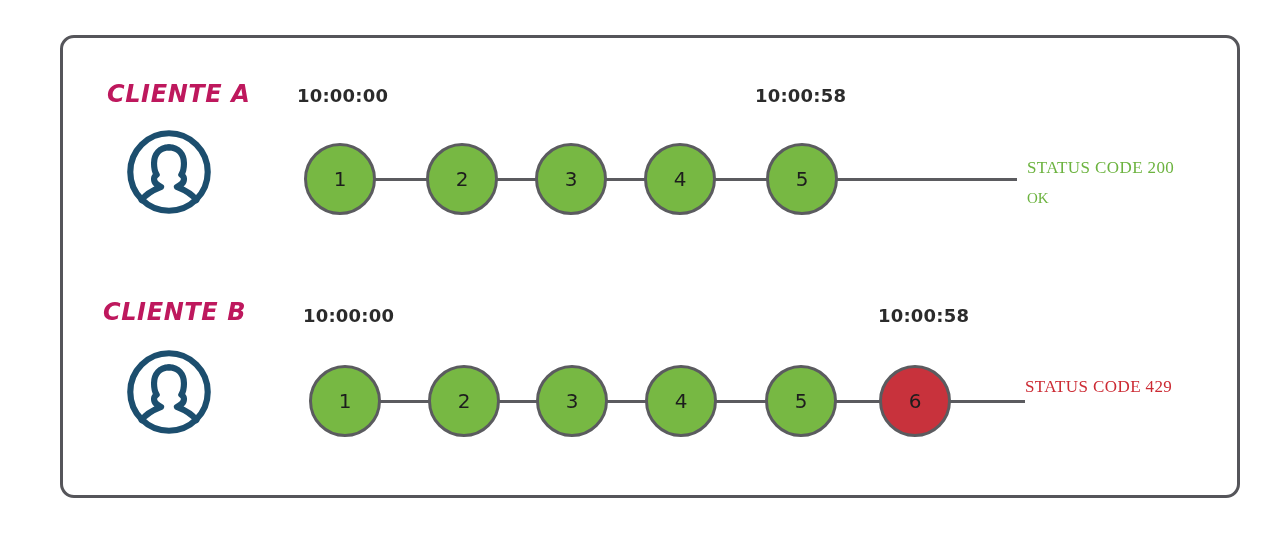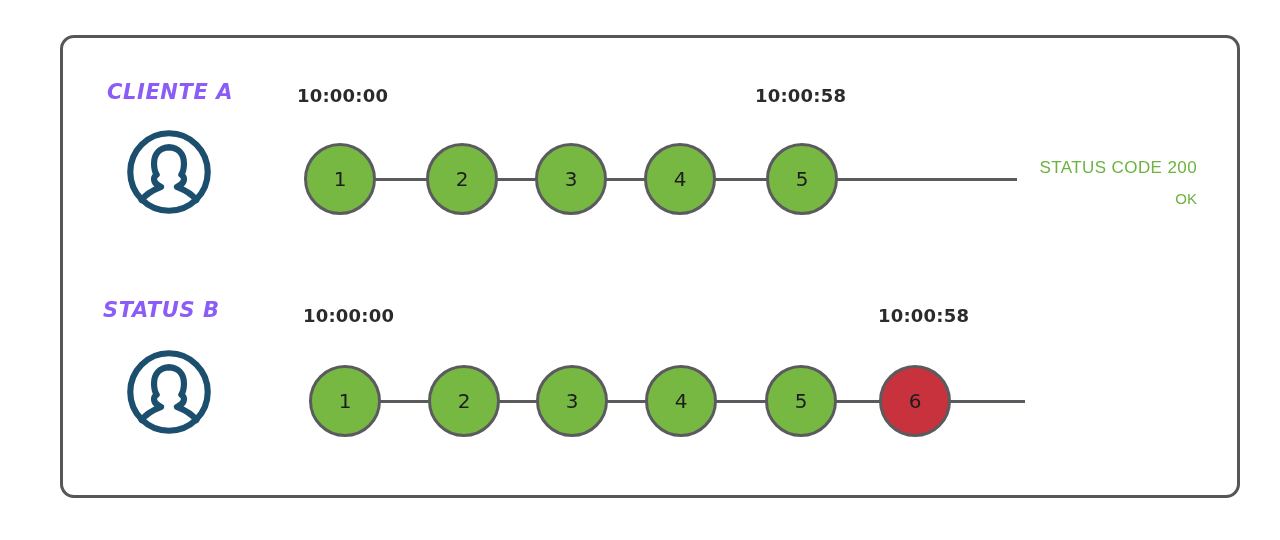--- a/index.html
+++ b/index.html
@@ -43,23 +43,23 @@
   }
   .row-a { top: 0; }
   .row-b { top: 0; }
 
   
   .client-label {
     position: absolute;
     font-family: "DejaVu Sans", sans-serif;
     font-style: italic;
     font-weight: 700;
-    font-size: 21px;
+    font-size: 24px;
     letter-spacing: 0.6px;
-    color: #8b5cf6;
+    color: #be185d;
     white-space: nowrap;
   }
 
   
   .avatar {
     position: absolute;
     width: 88px;
     height: 88px;
   }
 
@@ -97,23 +97,23 @@
   .connector {
     position: absolute;
     height: 3px;
     background: #5b5b5f;
     z-index: 1;
   }
 
   
   .status {
     position: absolute;
-    text-align: right;
+    text-align: left;
     white-space: nowrap;
-    font-family: Liberation Sans, sans-serif;
+    font-family: Liberation Serif, serif;
   }
   .status .code {
     display: block;
     font-size: 17px;
     letter-spacing: 0.4px;
   }
   .status .msg {
     display: block;
     font-size: 15px;
     margin-top: 12px;
@@ -168,21 +168,21 @@
     <div class="node ok" style="left:766px; top:143px;">5</div>
 
     <div class="status ok" style="left:1027px; top:158px; width:170px;">
       <span class="code">STATUS CODE 200</span>
       <span class="msg">OK</span>
     </div>
   </div>
 
   <div class="row row-b">
 
-    <div class="client-label" style="left:103px; top:298px;">STATUS B</div>
+    <div class="client-label" style="left:103px; top:298px;">CLIENTE B</div>
 
     <div class="avatar" style="left:125px; top:348px;">
       <svg viewBox="0 0 100 100" width="88" height="88">
         <circle cx="50" cy="50" r="44" fill="none" stroke="#1c4e6e" stroke-width="7"></circle>
         <path d="M50 22
                  c -11 0 -17 8 -17 18
                  c 0 6 1 10 3 13
                  c -2 1 -3 3 -3 5
                  c 0 5 4 7 8 9
                  c -10 4 -18 9 -22 15" fill="none" stroke="#1c4e6e" stroke-width="7" stroke-linecap="round" stroke-linejoin="round"></path>
@@ -207,16 +207,17 @@
     <div class="connector" style="left:950px; top:400px; width:75px;"></div>
 
     <div class="node ok" style="left:309px; top:365px;">1</div>
     <div class="node ok" style="left:428px; top:365px;">2</div>
     <div class="node ok" style="left:536px; top:365px;">3</div>
     <div class="node ok" style="left:645px; top:365px;">4</div>
     <div class="node ok" style="left:765px; top:365px;">5</div>
     <div class="node fail" style="left:879px; top:365px;">6</div>
 
     <div class="status fail" style="left:1025px; top:377px; width:198px;">
+      <span class="code">STATUS CODE 429</span>
     </div>
   </div>
 
 </div>
 
 </body></html>

